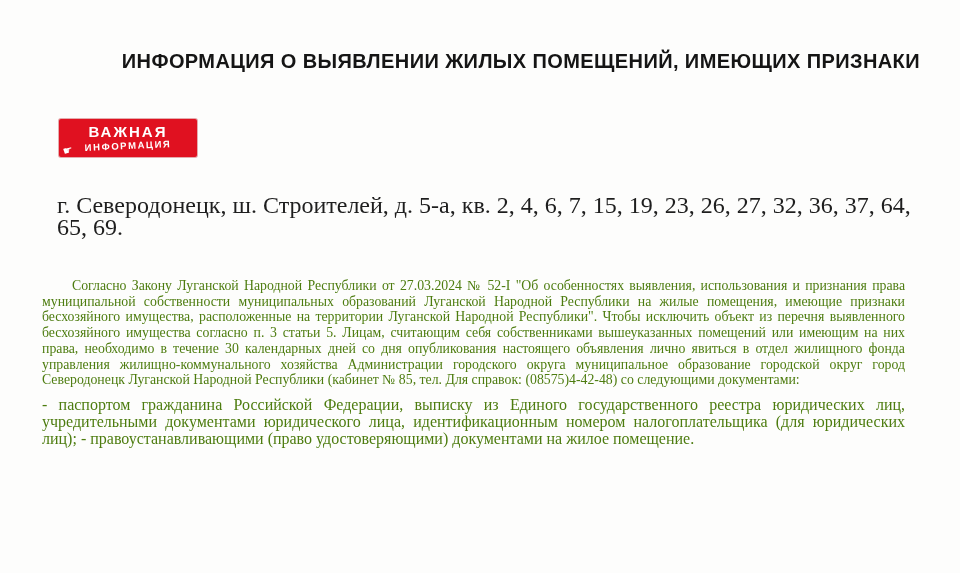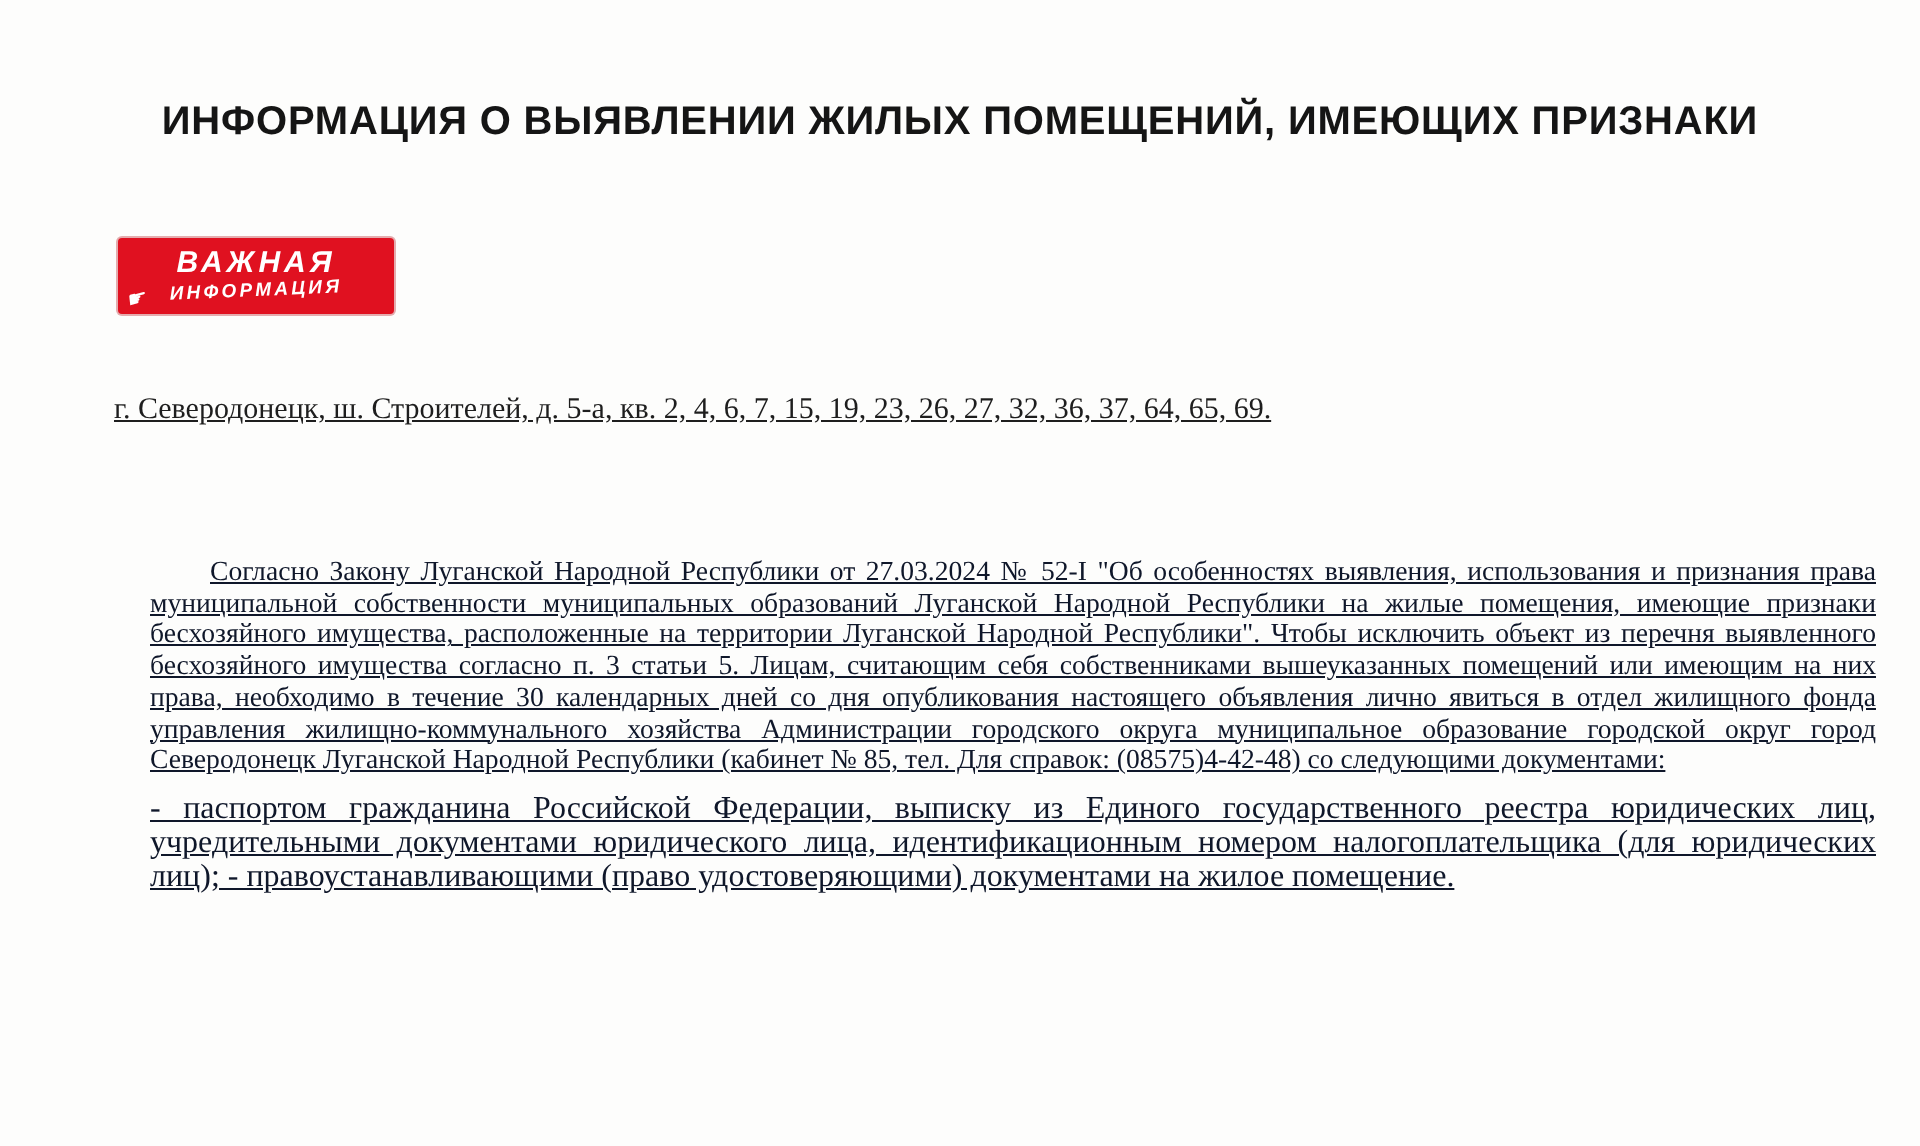--- a/index.html
+++ b/index.html
@@ -11,36 +11,35 @@
     font-family: "Liberation Serif", serif;
     color: #262626;
     overflow: hidden;
   }
   .title {
     position: absolute;
     top: 48px;
     left: 40px;
     right: 40px;
     margin: 0;
-    text-align: center;
+    text-align: right;
     font-family: "Liberation Sans", sans-serif;
     font-weight: bold;
     font-size: 20px;
     line-height: 27px;
     letter-spacing: 0.4px;
     color: #151515;
   }
   .intro-row {
     position: absolute;
     top: 119px;
     left: 59px;
     right: 40px;
     display: flex;
     align-items: flex-end;
-    font-style: italic;
   }
   .badge {
     position: relative;
     flex: 0 0 auto;
     width: 138px;
     height: 38px;
     background: #e01120;
     border-radius: 2px;
     color: #ffffff;
     text-align: center;
@@ -81,33 +80,31 @@
     text-align: justify;
     text-align-last: center;
     color: #2b2b2b;
   }
   .address {
     position: absolute;
     top: 194px;
     left: 57px;
     right: 40px;
     margin: 0;
-    font-size: 15px;
+    font-size: 24px;
     line-height: 22px;
     color: #1e1e1e;
-    text-decoration: underline;
   }
   .body-p {
     position: absolute;
-    left: 75px;
+    left: 42px;
     width: 863px;
     margin: 0;
     text-align: justify;
-    color: #0f172a;
-    text-decoration: underline;
+    color: #4d7c0f;
   }
   .body-p.first {
     top: 278px;
     font-size: 13.8px;
     line-height: 15.7px;
     text-indent: 30px;
   }
   .body-p.second {
     top: 396px;
     font-size: 16px;

